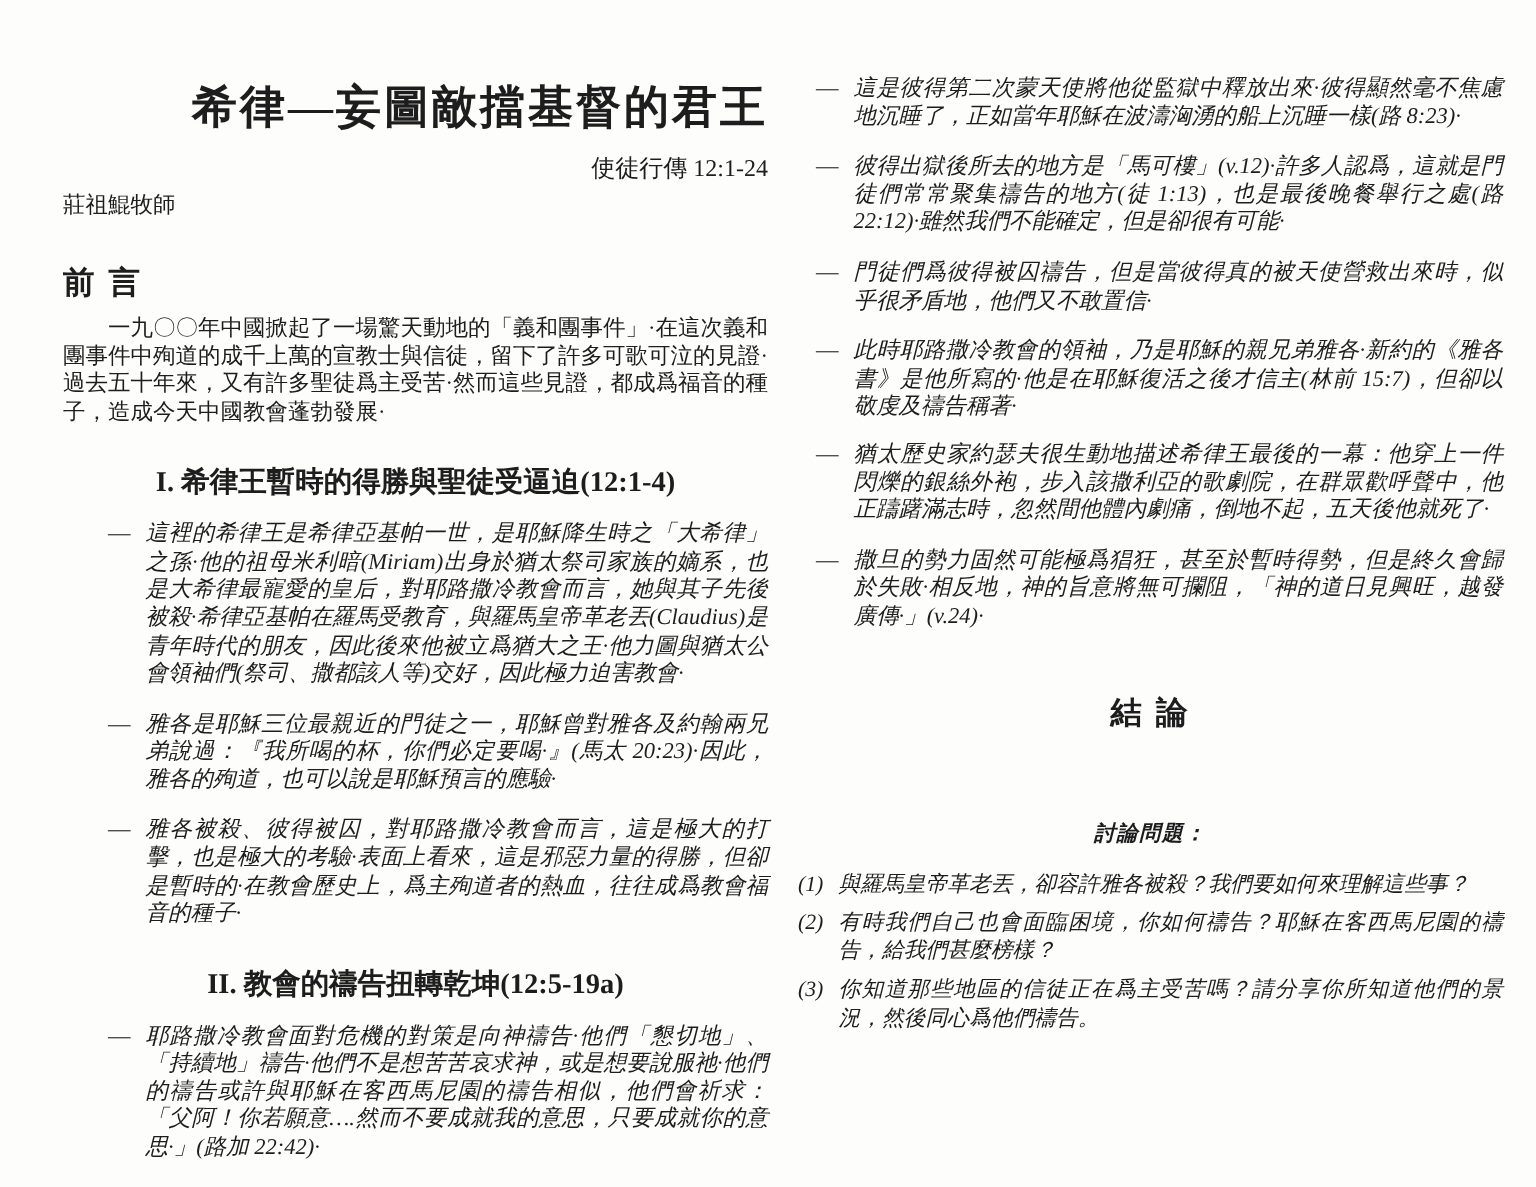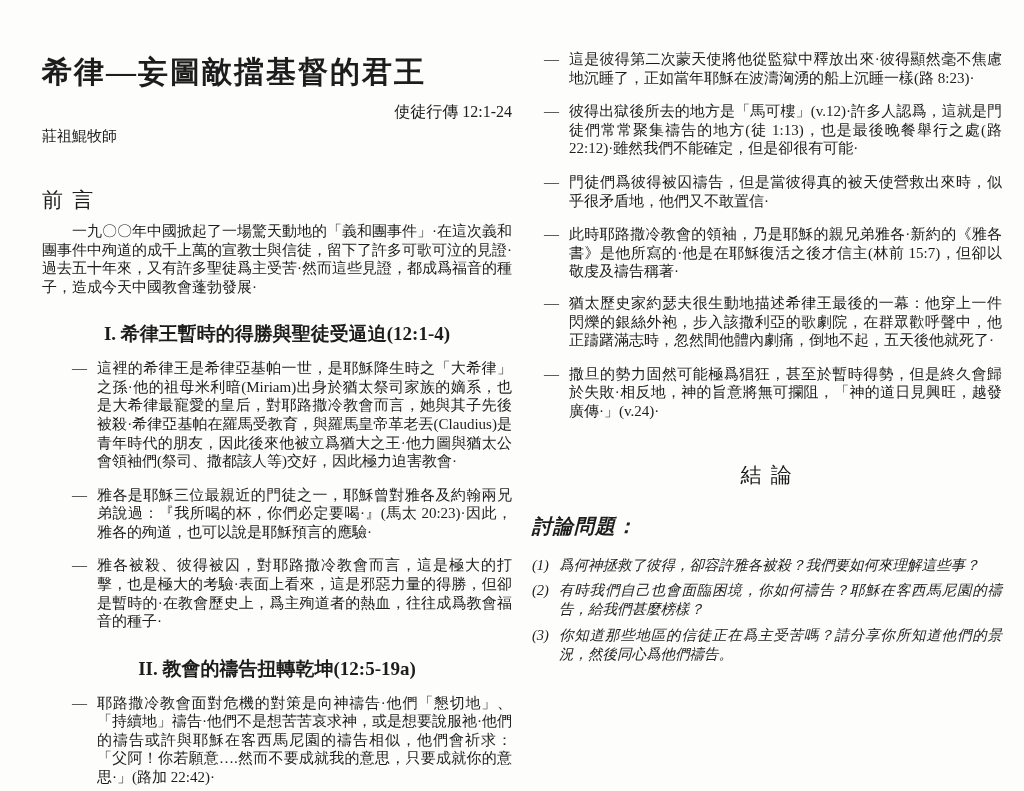--- a/index.html
+++ b/index.html
@@ -9,49 +9,49 @@
     position:relative;
     font-family:"Liberation Serif","DejaVu Serif",serif;
     color:#1d1d1d;
     overflow:hidden;
   }
   .col{position:absolute;top:46px;width:470px;}
   .col-left{left:42px;}
   .col-right{left:532px;top:50px;}
 
   .doc-title{
-    font-size:30px;font-weight:600;text-align:left;
+    font-size:30px;font-weight:600;text-align:right;
     margin:8px 0 0;letter-spacing:2px;line-height:1.2;
   }
   .scripture{text-align:right;font-size:16px;margin-top:12px;}
   .author{text-align:left;font-size:15px;margin-top:4px;}
 
-  .h-big{font-size:21px;font-weight:400;margin:40px 0 8px;letter-spacing:2px;}
+  .h-big{font-size:21px;font-weight:700;margin:28px 0 8px;letter-spacing:2px;}
   .h-sec{font-size:19px;font-weight:700;margin:26px 0 2px;line-height:1.25;text-align:center;}
 
   .intro-p{
     font-size:15px;line-height:1.24;text-align:justify;
     margin:6px 0 0;text-indent:2em;font-family:Liberation Serif, serif;
   }
 
   .bullet{
     display:flex;font-size:15px;line-height:1.24;
     margin:15px 0 0 30px;
   }
   .col-right .bullet{margin-left:12px;}
   .bullet .dash{flex:0 0 25px;}
-  .bullet .btext{flex:1;text-align:justify;}
+  .bullet .btext{flex:1;text-align:justify;font-style:italic;}
   .first-b{margin-top:13px;}
   .col-right .top-b{margin-top:0;}
 
   .concl{margin-top:40px;text-align:center;}
 
   .disc-head{
-    font-style:italic;font-size:20px;font-weight:600;
-    margin:24px 0 0;letter-spacing:1px;
+    font-style:italic;font-size:14px;font-weight:600;
+    margin:58px 0 0;letter-spacing:1px;text-align:center;
   }
   .q{
     display:flex;font-style:italic;font-size:14.5px;
     line-height:1.3;margin-top:7px;font-weight:500;
   }
   .q.first-q{margin-top:16px;}
   .q .qnum{flex:0 0 27px;}
   .q .qtext{flex:1;text-align:justify;}
 </style>
 </head>
@@ -118,21 +118,21 @@
     <span class="dash">—</span>
     <span class="btext">撒旦的勢力固然可能極爲猖狂，甚至於暫時得勢，但是終久會歸於失敗·相反地，神的旨意將無可攔阻，「神的道日見興旺，越發廣傳·」(v.24)·</span>
   </div>
 
   <h2 class="h-big concl">結 論</h2>
 
   <div class="disc-head">討論問題：</div>
 
   <div class="q first-q">
     <span class="qnum">(1)</span>
-    <span class="qtext">爲何神拯救了彼得，卻容許雅各被殺？我們要如何來理解這些事？</span>
+    <span class="qtext">與羅馬皇帝革老丟，卻容許雅各被殺？我們要如何來理解這些事？</span>
   </div>
   <div class="q">
     <span class="qnum">(2)</span>
     <span class="qtext">有時我們自己也會面臨困境，你如何禱告？耶穌在客西馬尼園的禱告，給我們甚麼榜樣？</span>
   </div>
   <div class="q">
     <span class="qnum">(3)</span>
     <span class="qtext">你知道那些地區的信徒正在爲主受苦嗎？請分享你所知道他們的景況，然後同心爲他們禱告。</span>
   </div>
 

